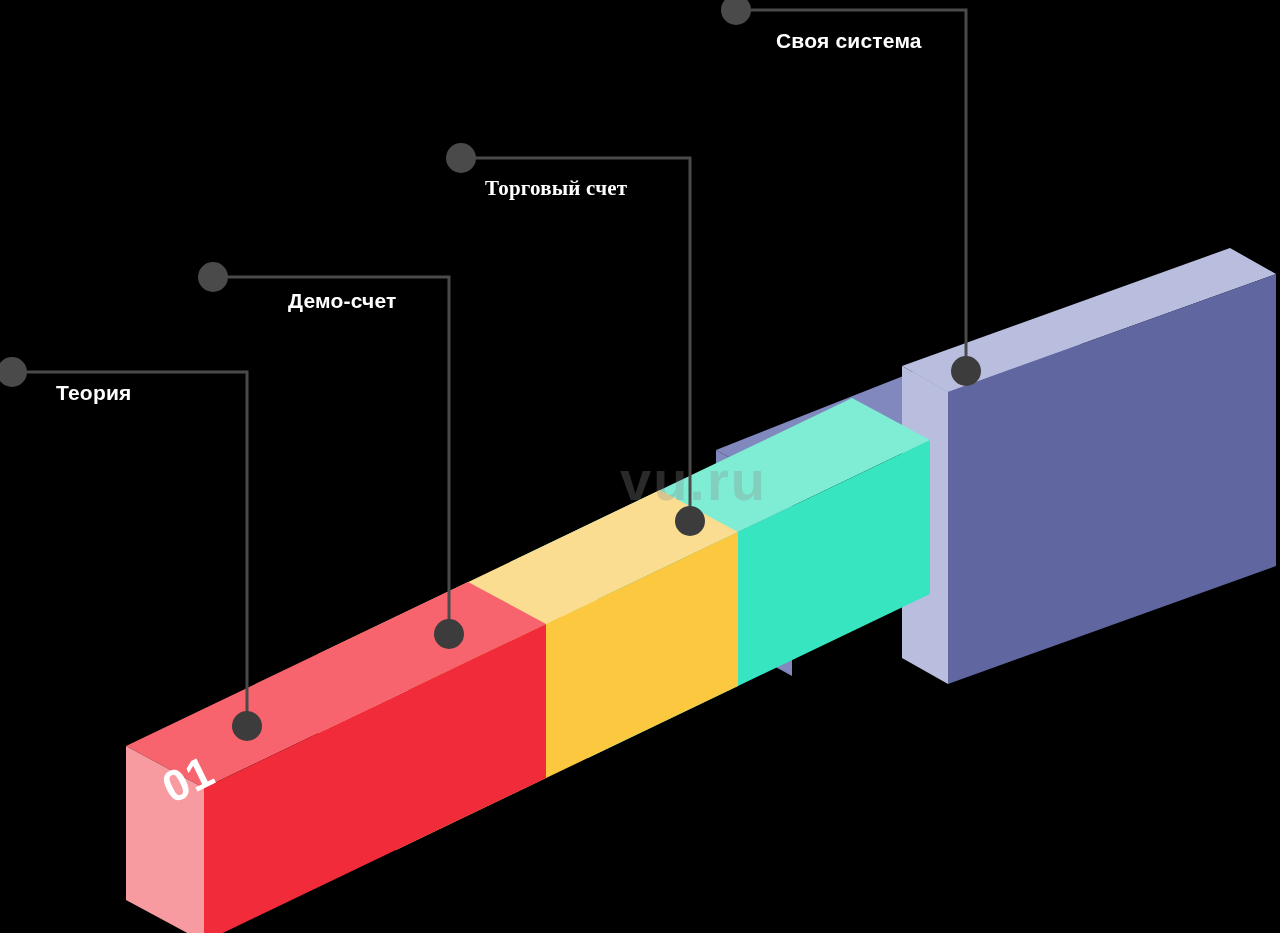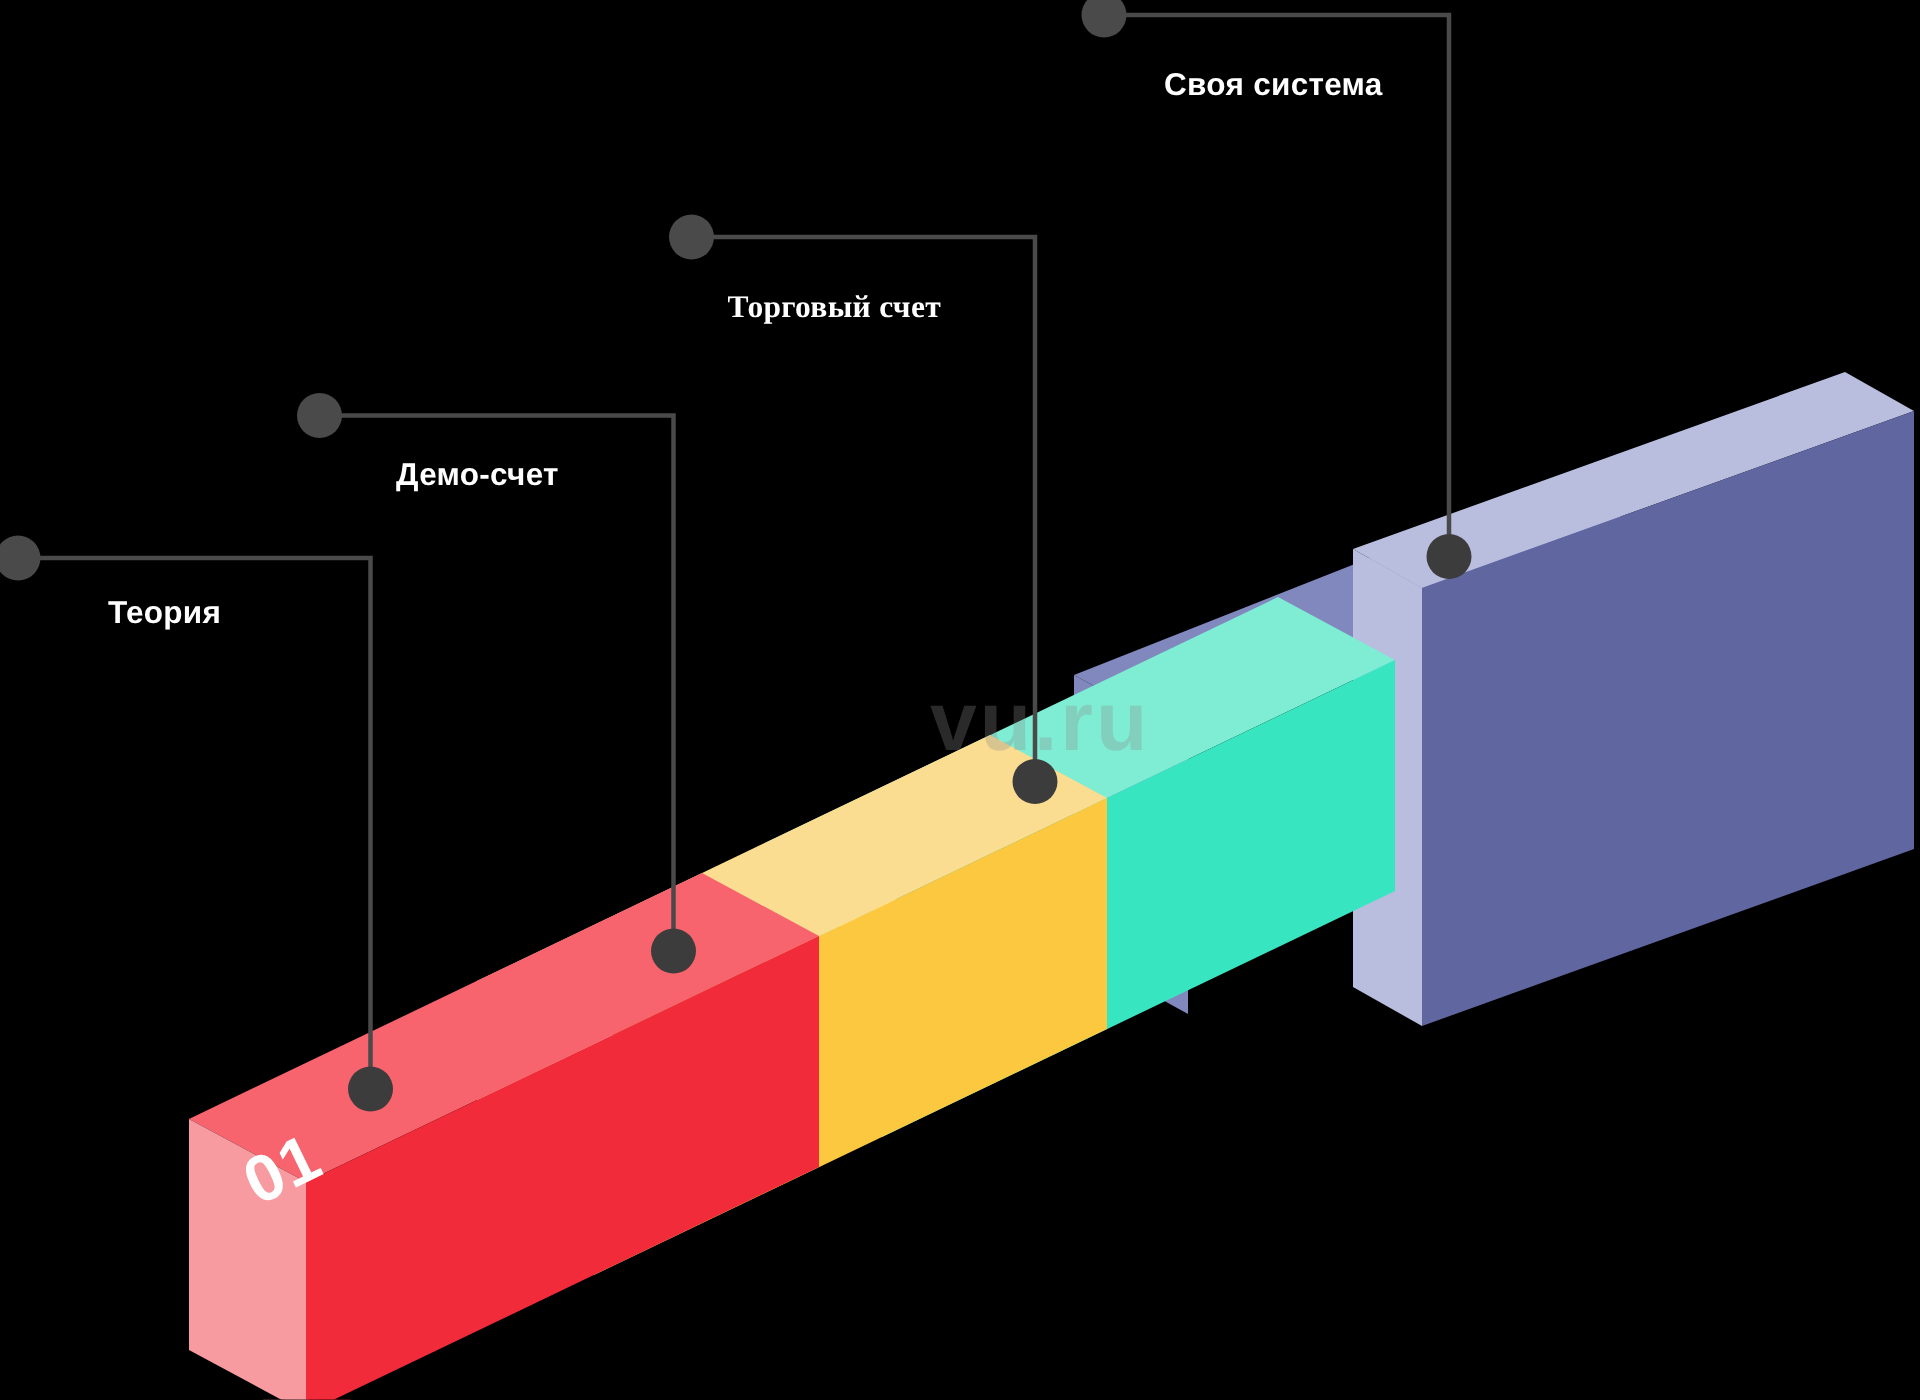--- a/index.html
+++ b/index.html
@@ -24,21 +24,20 @@
   }
   .label-text {
     position: absolute;
     color: #ffffff;
     font-family: "Liberation Sans", sans-serif;
     font-weight: bold;
     font-size: 21px;
     letter-spacing: 0.2px;
     white-space: nowrap;
     line-height: 1;
-    margin-top: 16px;
   }
 </style>
 </head>
 <body>
 
 <div id="stage">
 
   <svg id="scene" viewBox="0 0 1280 933" xmlns="http://www.w3.org/2000/svg">
 
     <g>
@@ -544,21 +543,21 @@
 
         <g>
           <path d="M 736 10 L 966 10 L 966 371"></path>
           <circle cx="736" cy="10" r="15" fill="#4a4a4a" stroke="none"></circle>
           <circle cx="966" cy="371" r="15" fill="#3c3c3c" stroke="none"></circle>
         </g>
       </g>
     </g>
   </svg>
 
-  <div class="label-text" style="left:72px; top:382px;">Теория</div>
-
-  <div class="label-text" style="left:264px; top:290px;">Демо-счет</div>
+  <div class="label-text" style="left:56px; top:382px;">Теория</div>
+
+  <div class="label-text" style="left:288px; top:290px;">Демо-счет</div>
 
   <div class="label-text" style="left:485px; top:178px;font-family:Liberation Serif, serif;">Торговый счет</div>
 
   <div class="label-text" style="left:776px; top:30px;">Своя система</div>
 
 </div>
 
 </body></html>

